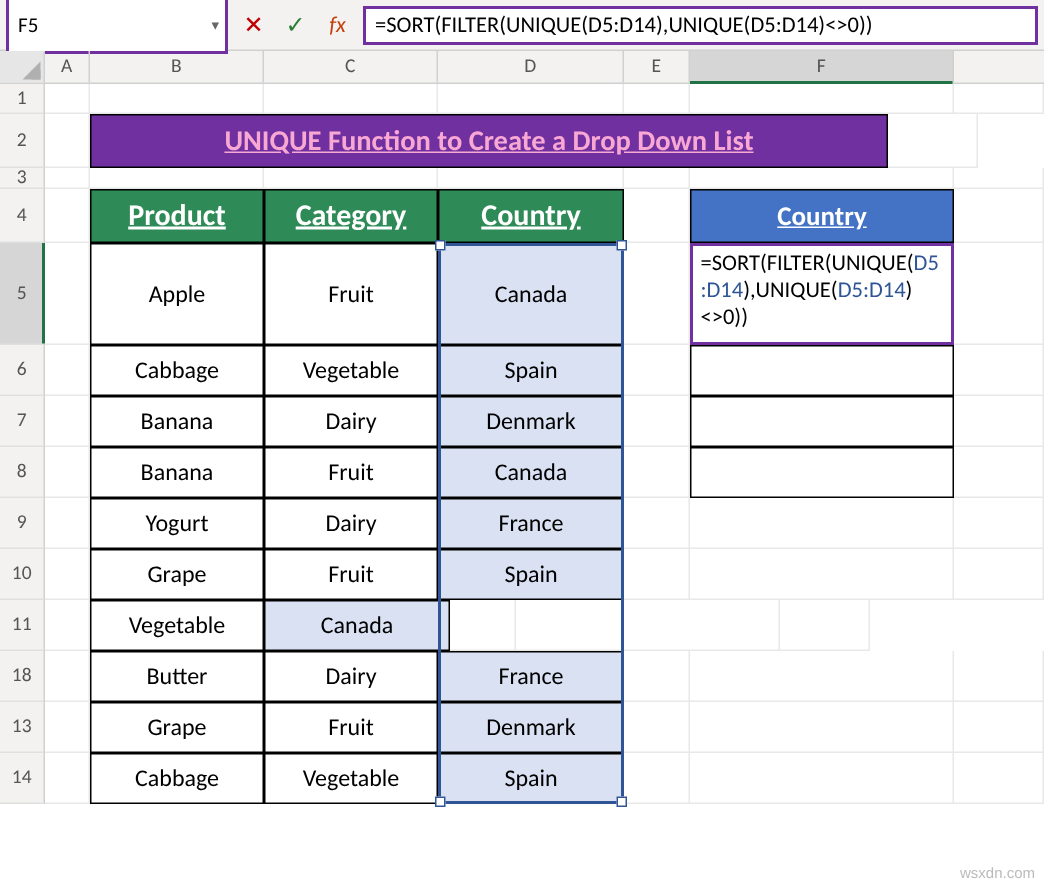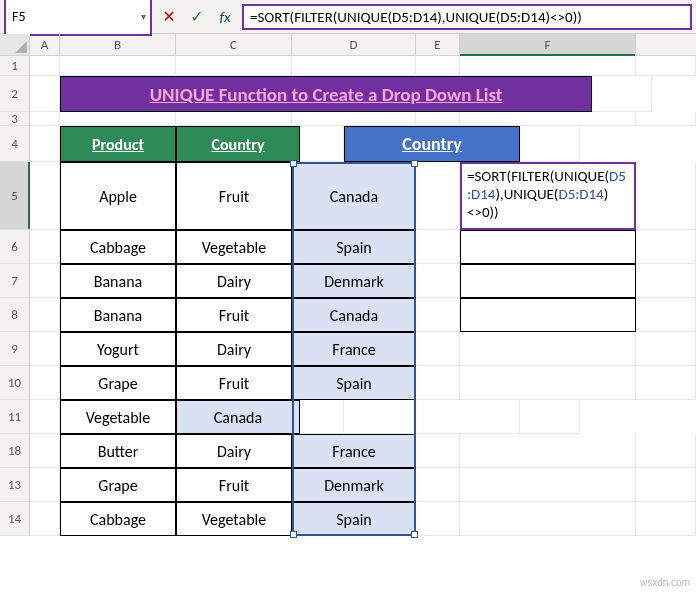--- a/index.html
+++ b/index.html
@@ -40,21 +40,21 @@
     color: #666;
   }
   .fbar-btn {
     width: 22px;
     text-align: center;
     font-size: 16px;
     color: #666;
   }
   .fbar-btn.red { color: #c00000; }
   .fbar-btn.green { color: #2e7d32; }
-  .fbar-btn.fx { font-style: italic; font-size: 15px; color: #0c4a6e; }
+  .fbar-btn.fx { font-style: italic; font-size: 15px; color: #c2410c; }
   .formula-input {
     flex: 1;
     height: 26px;
     border: 2px solid #7030a0;
     background: #fff;
     display: flex;
     align-items: center;
     padding: 0 6px;
     font-size: 15px;
     font-family: "Calibri", sans-serif;
@@ -159,21 +159,21 @@
     font-weight: bold;
     font-size: 19px;
     text-decoration: underline;
     border: 1px solid #000;
   }
   
   .ghdr {
     background: #2e8b57;
     color: #fff;
     font-weight: bold;
-    font-size: 16px;
+    font-size: 20px;
     text-decoration: underline;
     border: 1px solid #000 !important;
   }
   
   .bhdr {
     background: #4472c4;
     color: #fff;
     font-weight: bold;
     font-size: 18px;
     text-decoration: underline;
@@ -290,20 +290,21 @@
       <div class="cell cC r3"></div>
       <div class="cell cD r3"></div>
       <div class="cell cE r3"></div>
       <div class="cell cF r3"></div>
       <div class="cell cG r3"></div>
     </div>
 
     <div class="row">
       <div class="cell cA r4"></div>
       <div class="cell cB r4 ghdr">Product</div>
+      <div class="cell cC r4 ghdr">Category</div>
       <div class="cell cD r4 ghdr">Country</div>
       <div class="cell cE r4"></div>
       <div class="cell cF r4 bhdr">Country</div>
       <div class="cell cG r4"></div>
     </div>
 
     <div class="row">
       <div class="cell cA r5"></div>
       <div class="cell cB r5 bd">Apple</div>
       <div class="cell cC r5 bd">Fruit</div>

